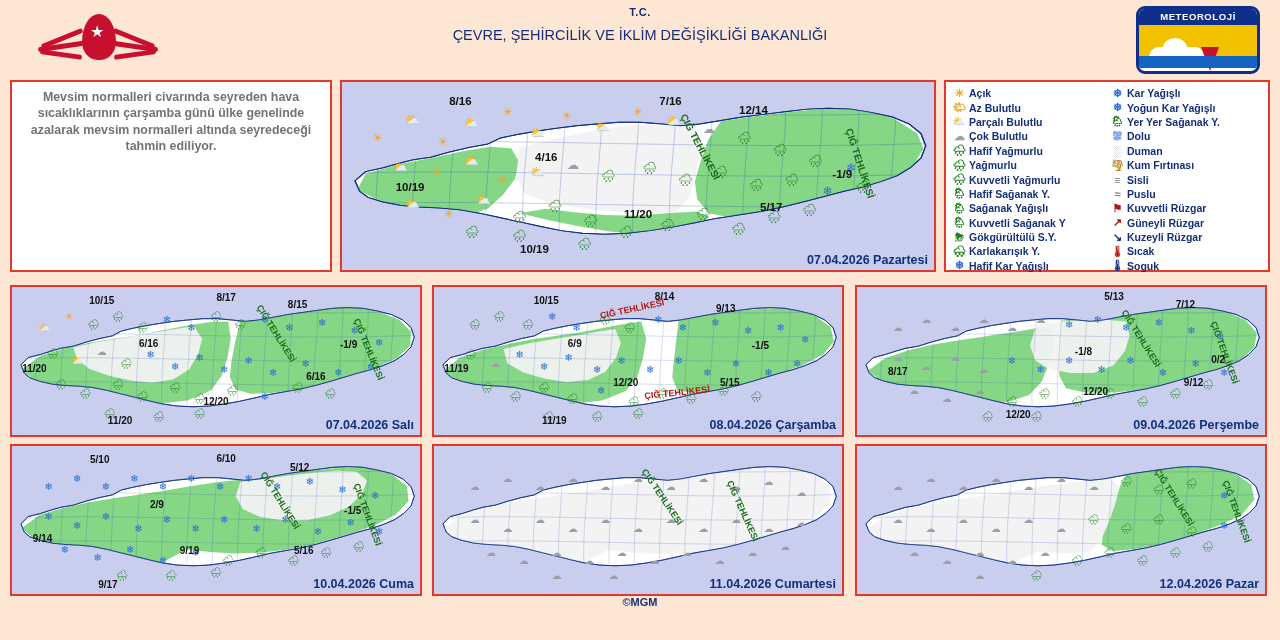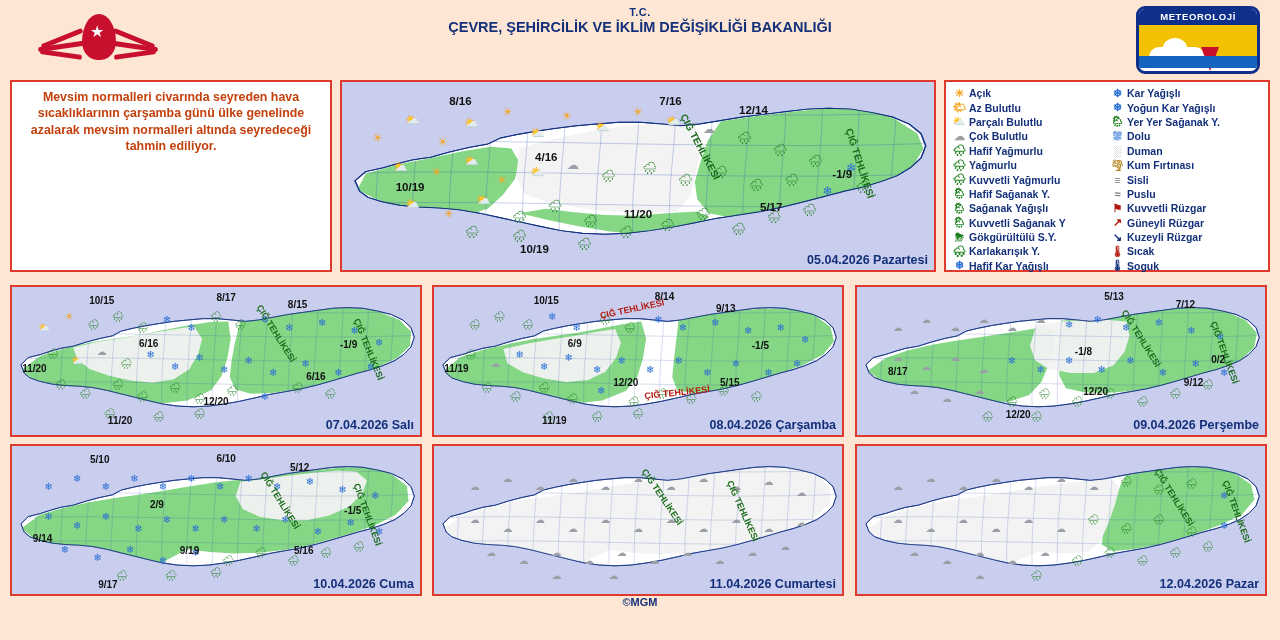--- a/index.html
+++ b/index.html
@@ -9,21 +9,21 @@
     font-family:"Liberation Sans", sans-serif;
     overflow:hidden;
     position:relative;
   }
   .page{position:relative;width:1280px;height:640px;}
 
   
   .header{position:absolute;left:0;top:0;width:1280px;height:78px;}
   .hdr-center{position:absolute;left:300px;top:6px;width:680px;text-align:center;color:#14307a;}
   .hdr-tc{font-size:11px;font-weight:bold;letter-spacing:.5px;}
-  .hdr-l1{font-size:14.5px;font-weight:bold;margin-top:1px;}
+  .hdr-l1{font-size:14.5px;font-weight:normal;margin-top:9px;}
   .hdr-l2{font-size:13.5px;font-weight:bold;margin-top:2px;letter-spacing:.4px;}
   .hdr-l3{font-size:12.5px;font-weight:bold;margin-top:11px;letter-spacing:.3px;}
 
   
   .emblem{position:absolute;left:38px;top:10px;width:120px;height:56px;}
   .emblem-core{position:absolute;left:44px;top:4px;width:34px;height:46px;background:#c8102e;
      border-radius:50% 50% 45% 45%/60% 60% 40% 40%;}
   .em-ray{position:absolute;background:#c8102e;height:5px;border-radius:2px;}
 
   
@@ -40,21 +40,21 @@
 
   
   .panel{position:absolute;border:2px solid #e03a2f;background:#fff;box-sizing:border-box;}
   .panel.map{background:#c9cdee;}
   .caption{position:absolute;right:6px;bottom:3px;font-size:12.5px;font-weight:bold;color:#14307a;}
 
   
   .summary{left:10px;top:80px;width:322px;height:192px;background:#fff;}
   .summary h3{margin:0;padding:8px 0 0 0;text-align:center;font-size:12.5px;color:#8a1a12;
      font-weight:bold;text-decoration:underline;}
-  .summary p{margin:7px 13px 0 13px;text-align:center;font-size:12.4px;color:#c2410c;
+  .summary p{margin:7px 13px 0 13px;text-align:center;font-size:12.4px;color:#737373;
      font-weight:bold;line-height:1.32;}
 
   
   .bigmap{left:340px;top:80px;width:596px;height:192px;}
 
   
   .legend{left:944px;top:80px;width:326px;height:192px;background:#fff;}
   .legend-cols{display:flex;width:100%;height:100%;padding:4px 2px 0 4px;box-sizing:border-box;}
   .legend-col{width:50%;}
   .leg-item{display:flex;align-items:center;height:14.4px;font-size:10.5px;font-weight:bold;color:#14307a;}
@@ -212,21 +212,21 @@
         <div class="tlabel big" style="left: 20%; top: 10%;">8/16</div>
         <div class="tlabel big" style="left: 55.5%; top: 10%;">7/16</div>
         <div class="tlabel big" style="left: 69.5%; top: 15%;">12/14</div>
         <div class="tlabel big" style="left: 34.5%; top: 40%;">4/16</div>
         <div class="tlabel big" style="left: 84.5%; top: 49%;">-1/9</div>
         <div class="tlabel big" style="left: 11.5%; top: 56%;">10/19</div>
         <div class="tlabel big" style="left: 50%; top: 70%;">11/20</div>
         <div class="tlabel big" style="left: 72.5%; top: 66.5%;">5/17</div>
         <div class="tlabel big" style="left: 32.5%; top: 89%;">10/19</div>
       </div>
-    <div class="caption">05.04.2026 Pazartesi</div>
+    <div class="caption">07.04.2026 Pazartesi</div>
   </div>
 
   <div class="panel legend">
     <div class="legend-cols">
       <div class="legend-col">
           <div class="leg-item">
             <span class="leg-ic" style="color: rgb(245, 166, 35);">☀</span>
             <span class="leg-tx">Açık</span>
           </div>
           <div class="leg-item">

